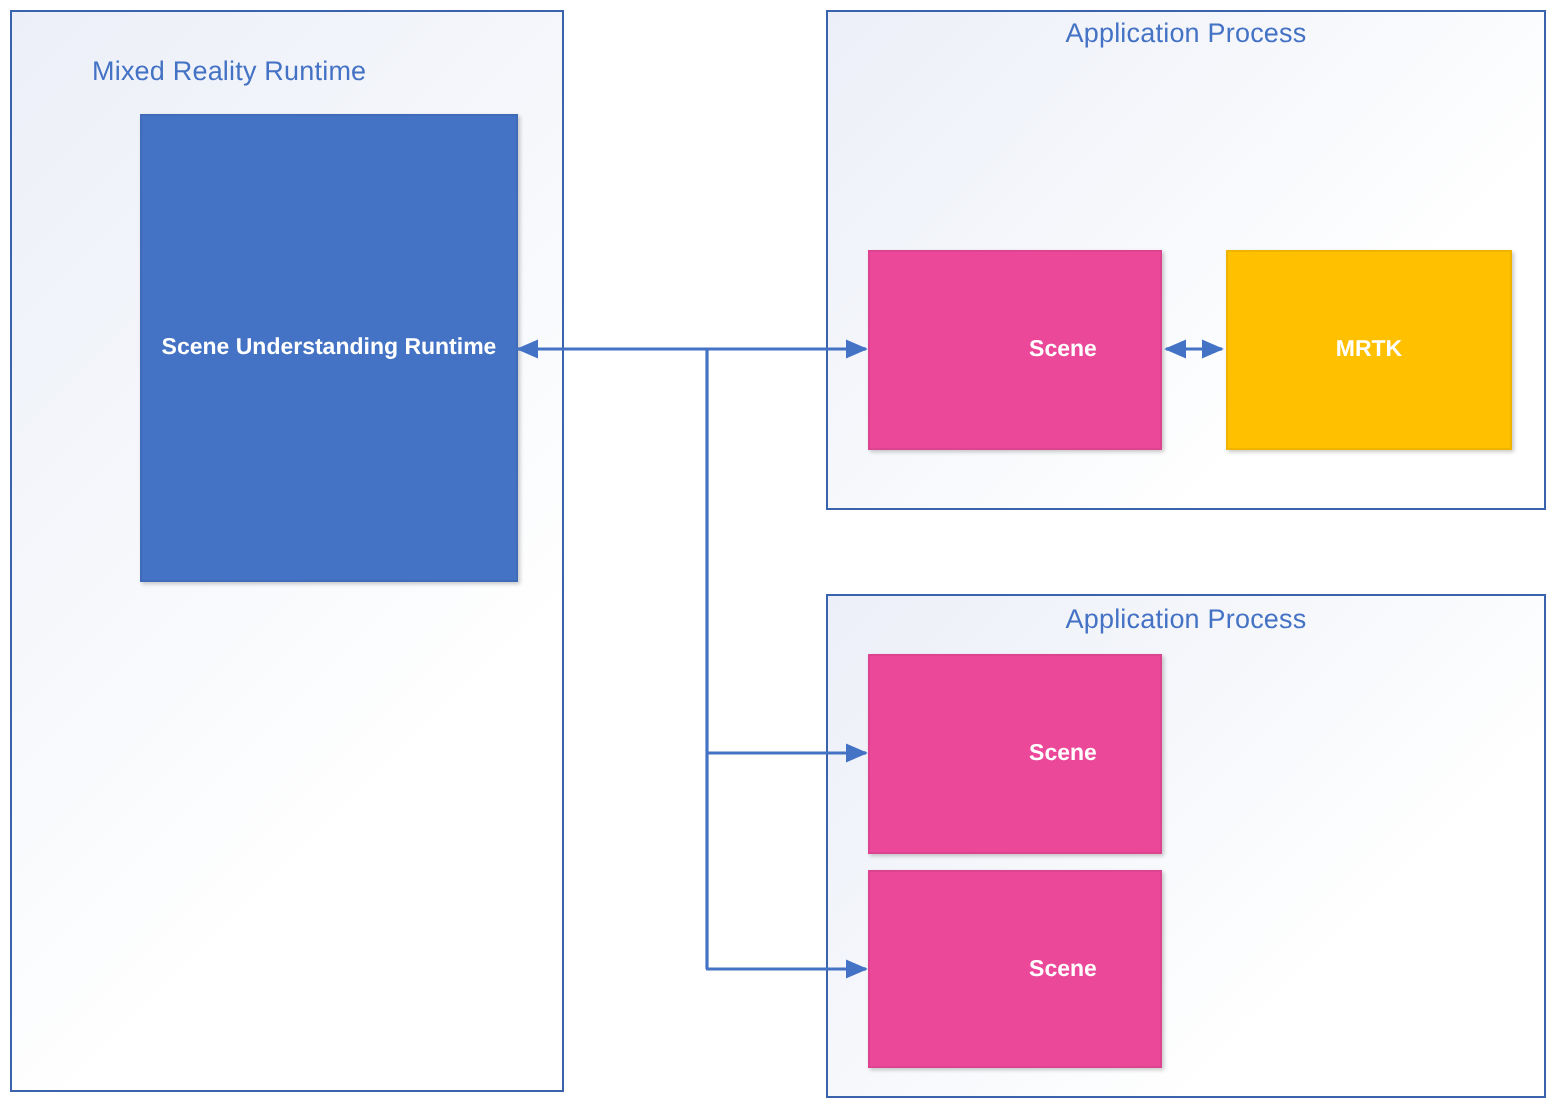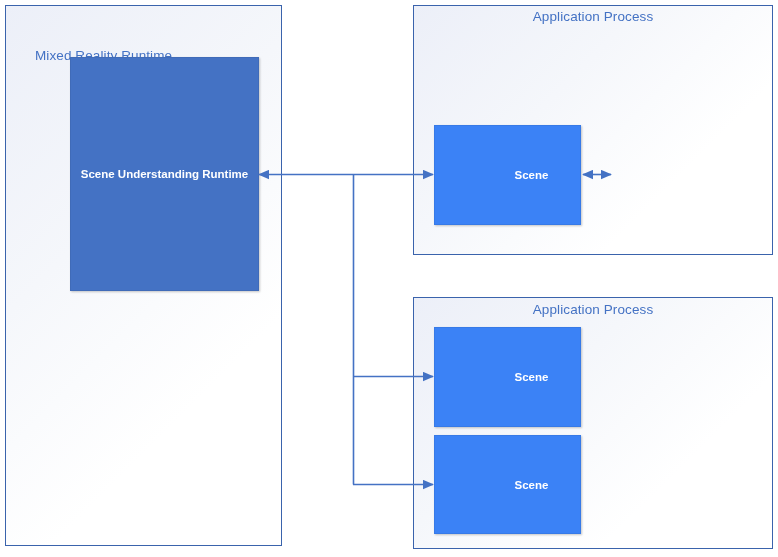--- a/index.html
+++ b/index.html
@@ -33,21 +33,21 @@
     font-size: 13.5px;
     font-weight: normal;
     white-space: nowrap;
     letter-spacing: 0.1px;
   }
   #panel-mrr {
     left: 5px; top: 5px;
     width: 277px; height: 541px;
   }
   #panel-mrr .panel-title {
-    left: 29px; top: 22px; margin-top: 20px;
+    left: 40px; top: 22px;
   }
   #panel-app1 {
     left: 413px; top: 5px;
     width: 360px; height: 250px;
   }
   #panel-app2 {
     left: 413px; top: 297px;
     width: 360px; height: 252px;
   }
   .panel-title.outside { position: absolute; }
@@ -59,21 +59,21 @@
     align-items: center;
     justify-content: center;
     color: #ffffff;
     font-size: 11.5px;
     font-weight: bold;
     border: 1px solid rgba(0,0,0,0.06);
     box-shadow: 1px 1px 2px rgba(0,0,0,0.22);
     text-align: left;
   }
   .block.blue   { background: #4472c4; }
-  .block.green  { background: #3b82f6; padding-left: 48px; }
+  .block.green  { background: #ec4899; padding-left: 48px; }
   .block.yellow { background: #ffc000; }
 
   #block-sur  { left: 70px;  top: 57px;  width: 189px; height: 234px; }
   #block-scene-1 { left: 434px; top: 125px; width: 147px; height: 100px; }
   #block-mrtk    { left: 613px; top: 125px; width: 143px; height: 100px; }
   #block-scene-2 { left: 434px; top: 327px; width: 147px; height: 100px; }
   #block-scene-3 { left: 434px; top: 435px; width: 147px; height: 99px; }
 
   
   #connectors {
@@ -96,20 +96,23 @@
     <span>Scene Understanding Runtime</span>
   </div>
 
   <div class="panel" id="panel-app1"></div>
   <div class="panel-title outside" style="left:413px; top:9px; width:360px; text-align:center;">Application Process</div>
 
   <div class="block green" id="block-scene-1">
     <span>Scene</span>
   </div>
 
+  <div class="block yellow" id="block-mrtk">
+    <span>MRTK</span>
+  </div>
 
   <div class="panel" id="panel-app2"></div>
   <div class="panel-title outside" style="left:413px; top:302px; width:360px; text-align:center;">Application Process</div>
 
   <div class="block green" id="block-scene-2">
     <span>Scene</span>
   </div>
 
   <div class="block green" id="block-scene-3">
     <span>Scene</span>

